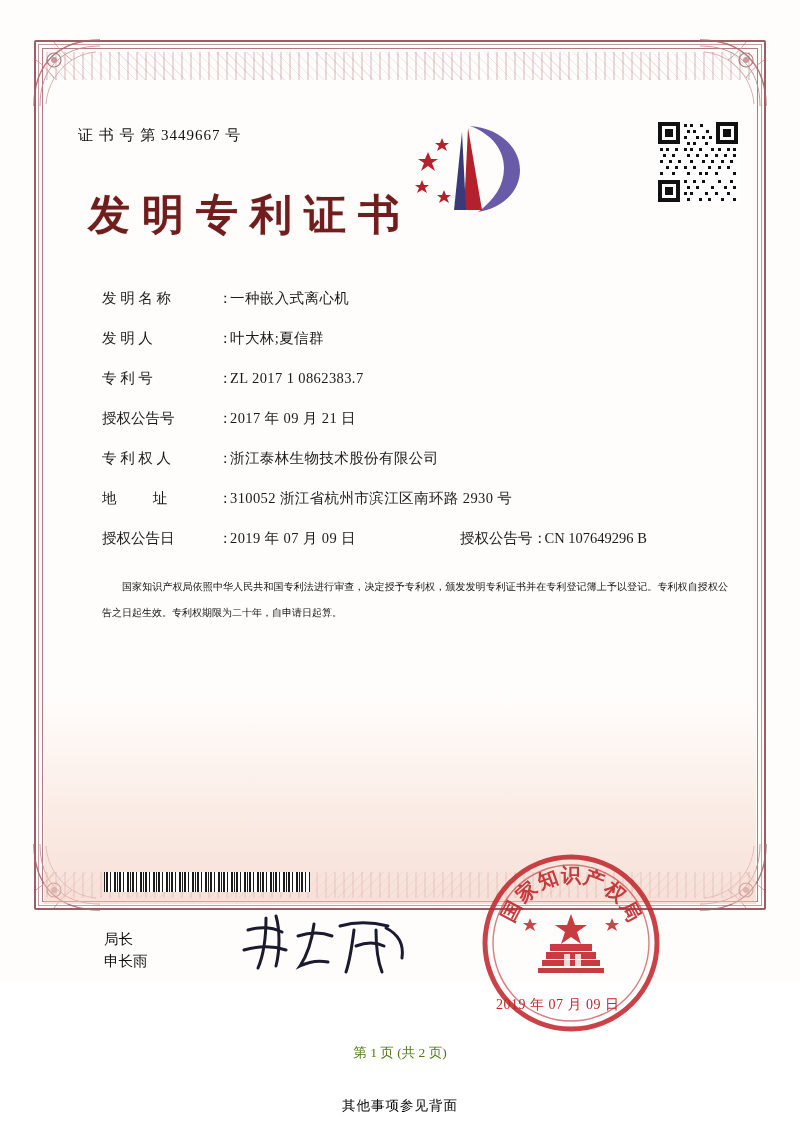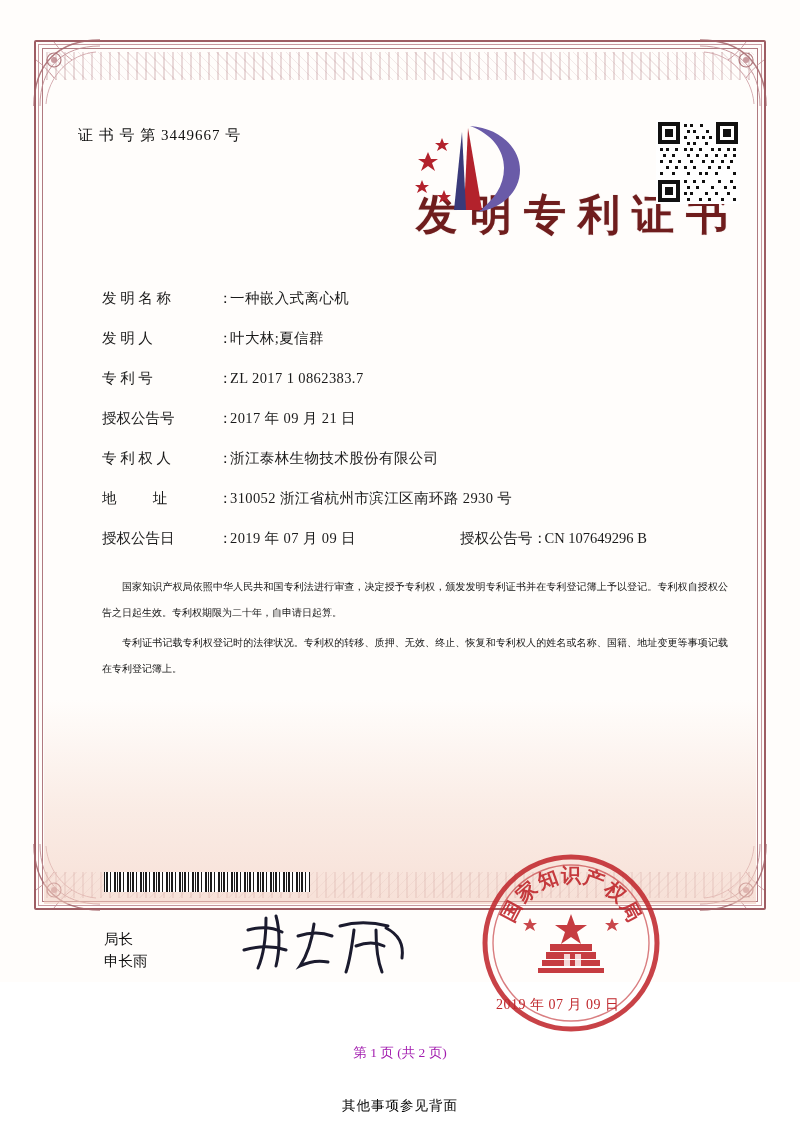--- a/index.html
+++ b/index.html
@@ -101,21 +101,21 @@
   .qr {
     position: absolute;
     right: 0px;
     top: 12px;
     width: 84px;
     height: 84px;
   }
   .qr svg { display:block; }
 
   .doc-title {
-    text-align: right;
+    text-align: left;
     font-size: 42px;
     letter-spacing: 12px;
     color: #6f1d1d;
     font-weight: bold;
     margin-top: 42px;
     margin-left: 10px;
     font-family: "Liberation Serif", serif;
     text-shadow: 0 0 1px rgba(111,29,29,.4);
   }
 
@@ -211,21 +211,21 @@
     letter-spacing: .5px;
     font-family: "Liberation Serif", serif;
   }
 
   .page-num {
     position: absolute;
     left: 0; right: 0;
     top: 1044px;
     text-align: center;
     font-size: 13.5px;
-    color: #a21caf;
+    color: #4d7c0f;
   }
   .footer-note {
     position: absolute;
     left: 0; right: 0;
     top: 1097px;
     text-align: center;
     font-size: 13.5px;
     color: #000000;
     letter-spacing: 1px;
   }
@@ -450,21 +450,20 @@
         <span class="field-value">2019 年 07 月 09 日</span>
         <span class="field-label2">授权公告号</span>
         <span class="field-colon">：</span>
         <span class="field-label2">CN 107649296 B</span>
       </div>
 
     </div>
 
     <div class="paragraphs">
       <p class="para">国家知识产权局依照中华人民共和国专利法进行审查，决定授予专利权，颁发发明专利证书并在专利登记簿上予以登记。专利权自授权公告之日起生效。专利权期限为二十年，自申请日起算。</p>
-      <p class="para">专利证书记载专利权登记时的法律状况。专利权的转移、质押、无效、终止、恢复和专利权人的姓名或名称、国籍、地址变更等事项记载在专利登记簿上。</p>
     </div>
 
   </div>
 
   <div class="barcode"></div>
 
   <div class="signature-block">
     <div>局长</div>
     <div>申长雨</div>
   </div>

